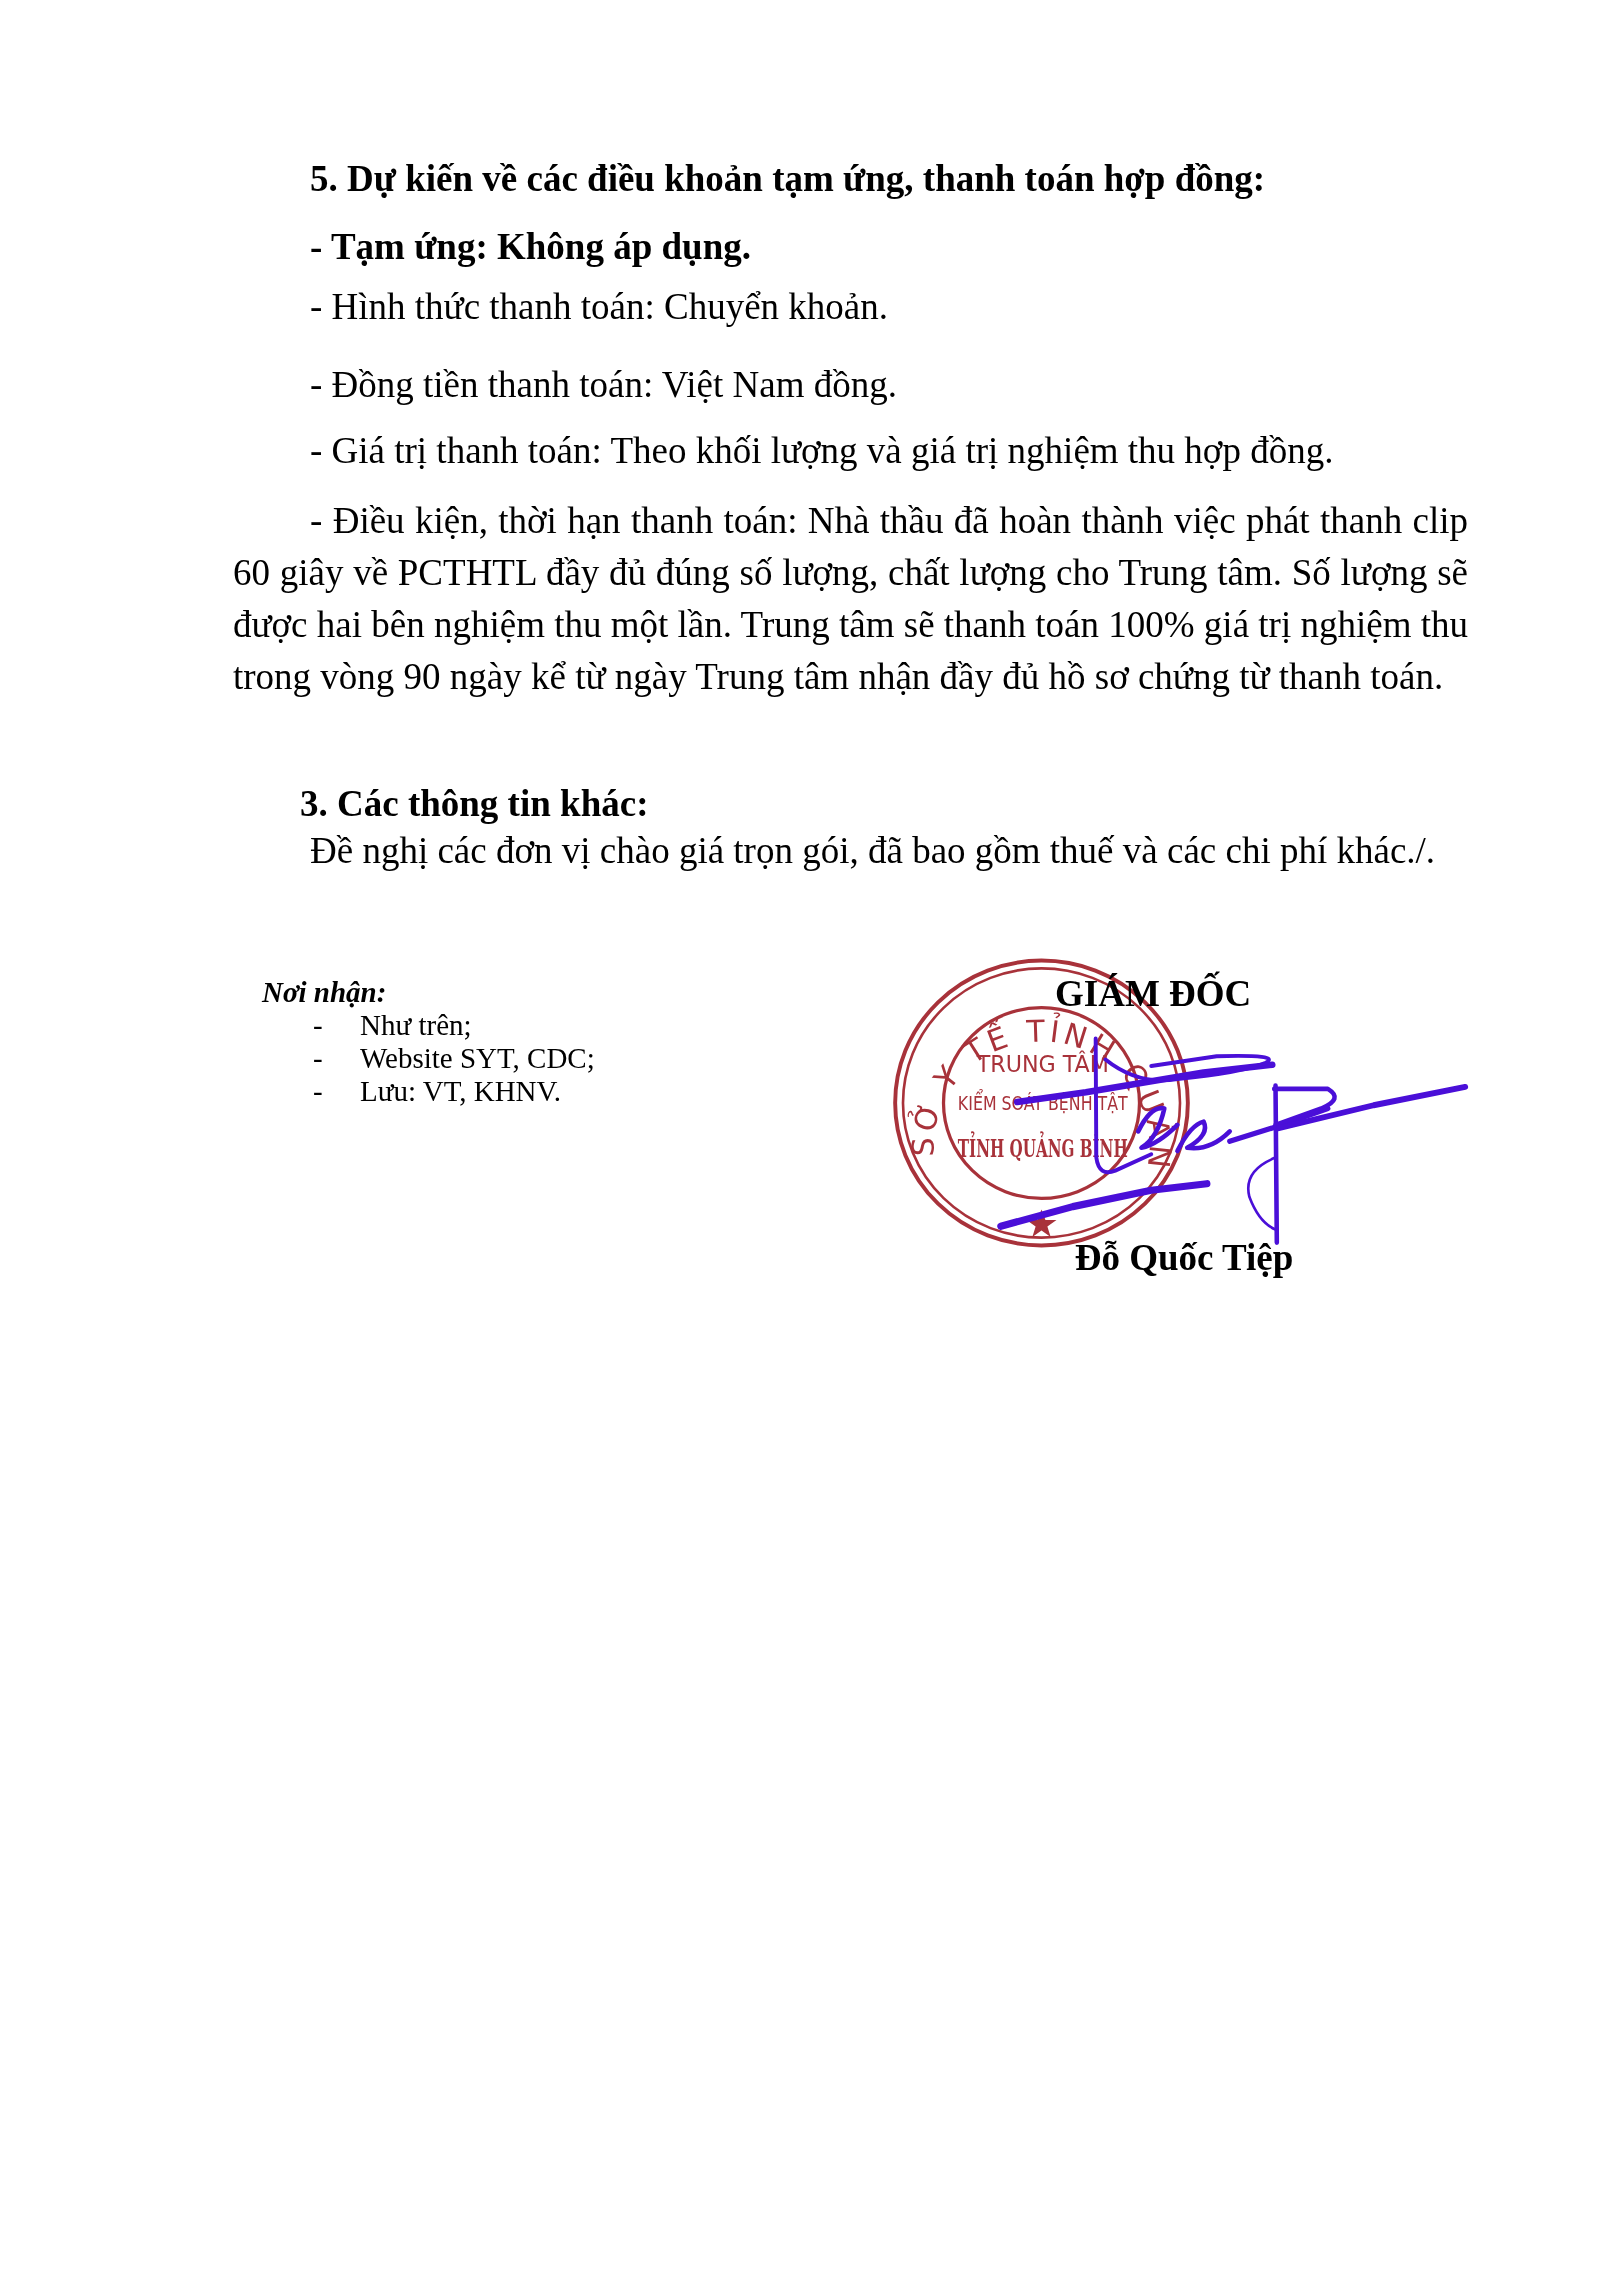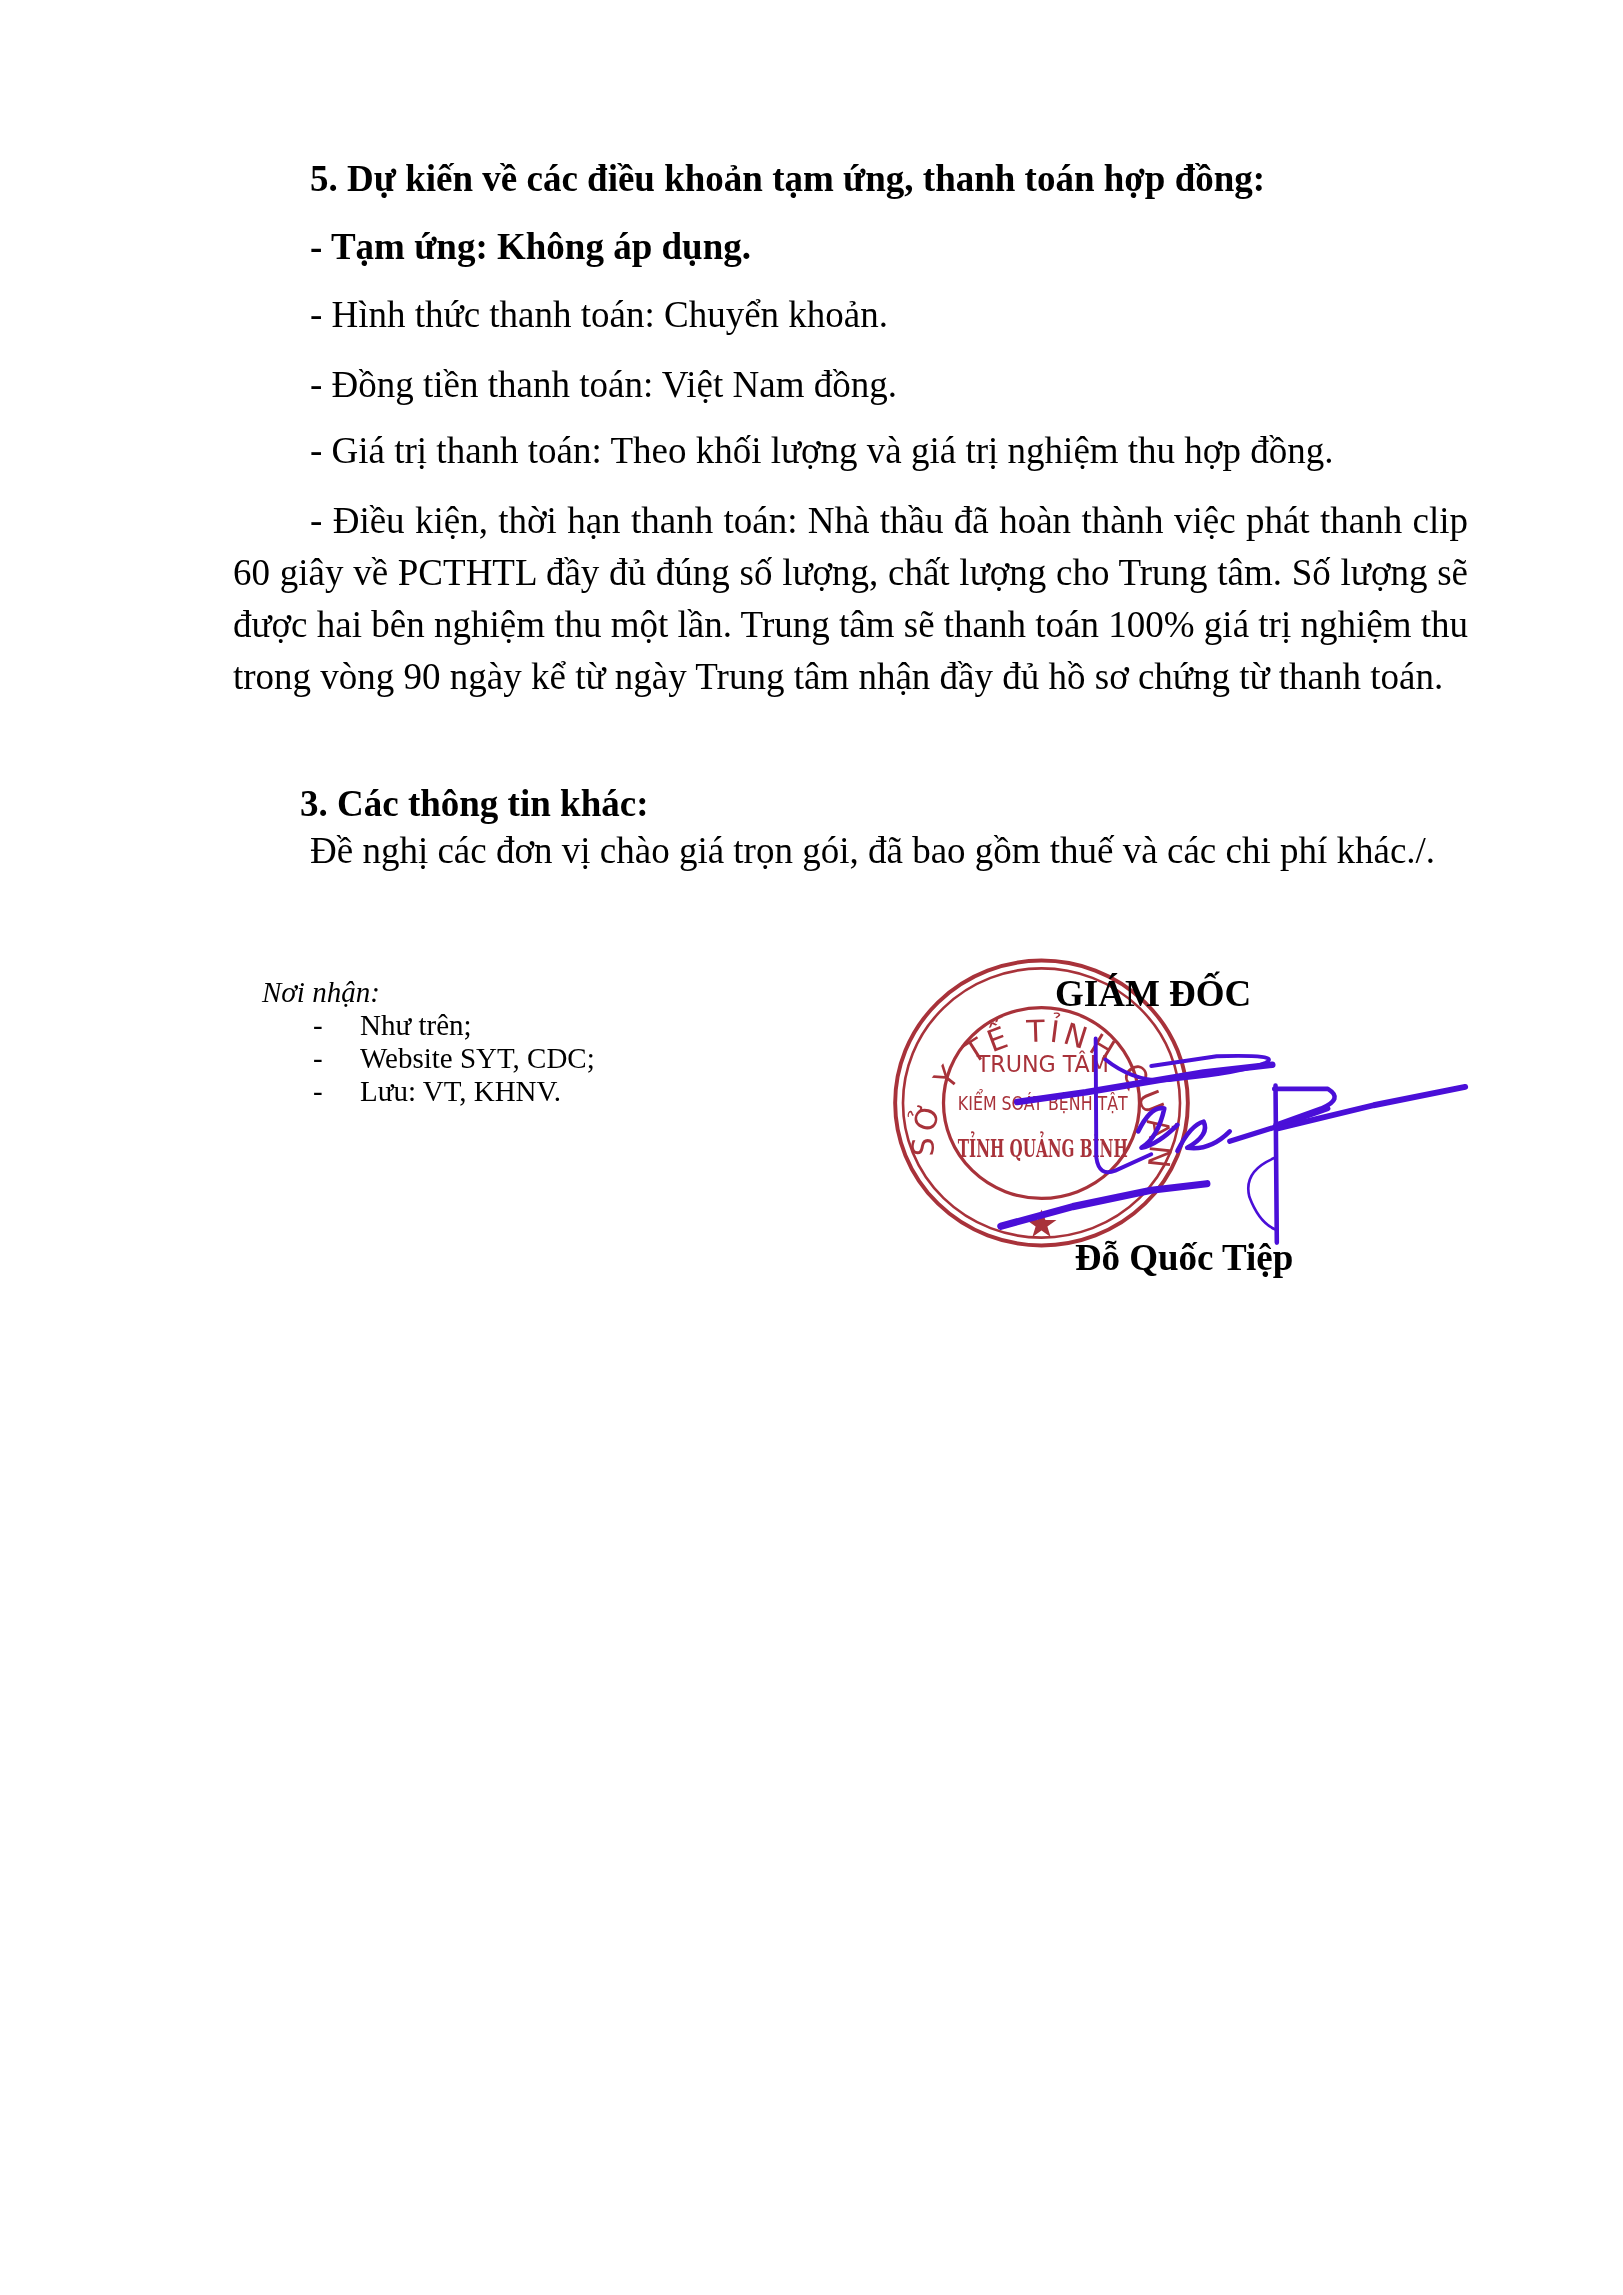--- a/index.html
+++ b/index.html
@@ -8,37 +8,37 @@
       font-family: "Liberation Serif", "DejaVu Serif", serif; color: #000;
     }
     .line { position: absolute; white-space: nowrap; font-size: 37px; line-height: 1; }
     .bold { font-weight: bold; }
     .para {
       position: absolute; left: 233px; width: 1235px;
       font-size: 37px; line-height: 52px; text-align: justify;
       text-indent: 77px;
     }
     .recipients { position: absolute; left: 262px; top: 976px; font-size: 29px; line-height: 33px; }
-    .recipients .title { font-weight: normal; font-style: italic; }
+    .recipients .title { font-weight: bold; font-style: italic; }
     .recipients .item { position: relative; height: 33px; }
     .recipients .dash { position: absolute; left: 51px; }
     .recipients .txt  { position: absolute; left: 98px; white-space: nowrap; }
     .sig-title { position: absolute; left: 1055px; top: 975px; width: 262px; 
       font-size: 37px; font-weight: bold; line-height: 1; }
     .sig-name { position: absolute; left: 1053px; top: 1239px; width: 262px; text-align: center;
       font-size: 37px; font-weight: bold; line-height: 1; }
     .stamp { position: absolute; left: 891px; top: 956px; }
     .signature { position: absolute; left: 0; top: 0; pointer-events: none; }
   </style>
 </head>
 <body>
 
 <div class="line bold" style="left:310px; top:160px;">5. Dự kiến về các điều khoản tạm ứng, thanh toán hợp đồng:</div>
 <div class="line" style="left:310px; top:228px;font-weight:bold;">- Tạm ứng: Không áp dụng.</div>
-<div class="line" style="left:310px; top:296px;">- Hình thức thanh toán: Chuyển khoản.</div>
+<div class="line" style="left:310px; top:288px;">- Hình thức thanh toán: Chuyển khoản.</div>
 <div class="line" style="left:310px; top:366px;">- Đồng tiền thanh toán: Việt Nam đồng.</div>
 <div class="line" style="left:310px; top:432px;text-align:right;">- Giá trị thanh toán: Theo khối lượng và giá trị nghiệm thu hợp đồng.</div>
 <div class="para" style="top:495px;">- Điều kiện, thời hạn thanh toán: Nhà thầu đã hoàn thành việc phát thanh clip 60 giây về PCTHTL đầy đủ đúng số lượng, chất lượng cho Trung tâm. Số lượng sẽ được hai bên nghiệm thu một lần. Trung tâm sẽ thanh toán 100% giá trị nghiệm thu trong vòng 90 ngày kể từ ngày Trung tâm nhận đầy đủ hồ sơ chứng từ thanh toán.</div>
 
 <div class="line bold" style="left:300px; top:785px;">3. Các thông tin khác:</div>
 <div class="line" style="left:310px; top:832px;">Đề nghị các đơn vị chào giá trọn gói, đã bao gồm thuế và các chi phí khác./.</div>
 
 <div class="recipients">
   <div class="title">Nơi nhận:</div>
   <div class="item">

